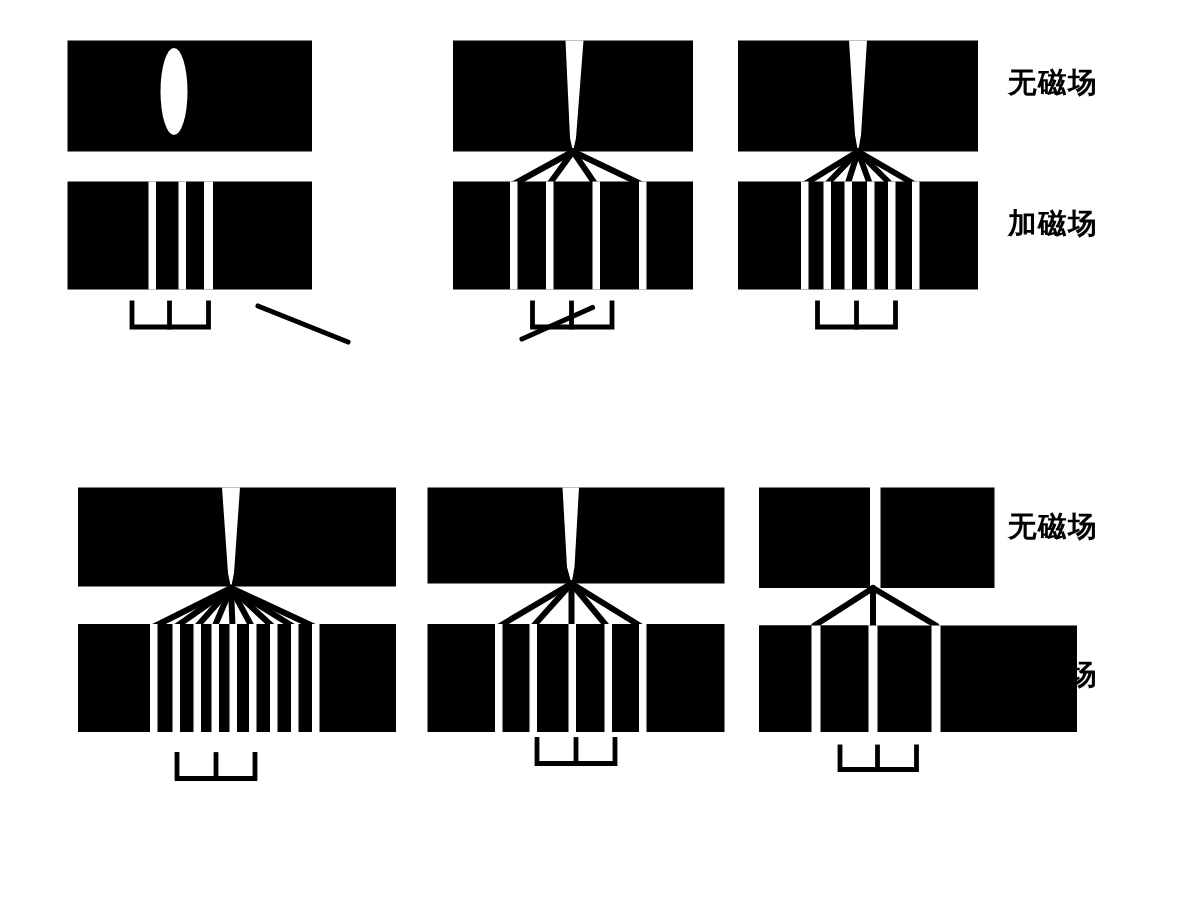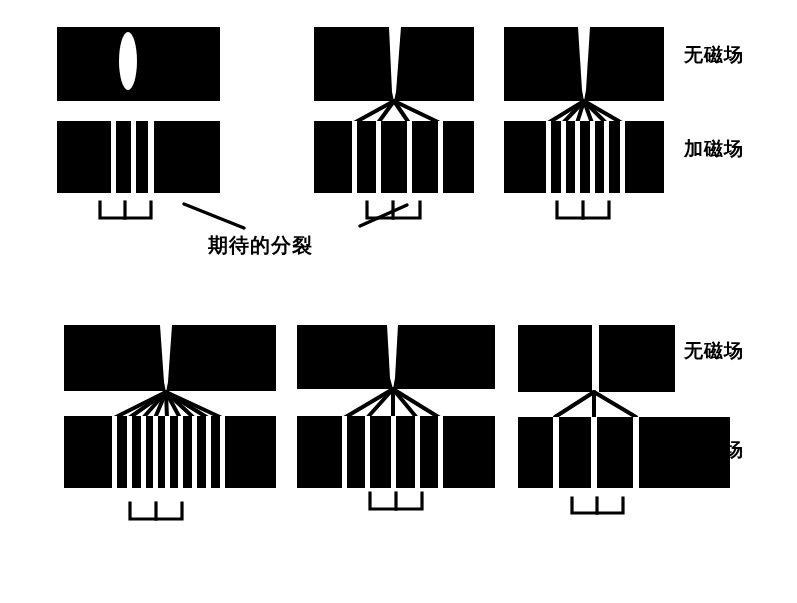--- a/index.html
+++ b/index.html
@@ -12,21 +12,20 @@
     width: 797px;
     height: 603px;
     position: relative;
     font-family: "DejaVu Sans", "Liberation Sans", sans-serif;
     overflow: hidden;
     color: #000000;
   }
   #figure-root {
     position: absolute;
     inset: 0;
-    margin-left: 12px;
   }
   #figure-svg {
     position: absolute;
     left: 0;
     top: 0;
     width: 797px;
     height: 603px;
     display: block;
   }
   .cjk-label {
@@ -227,16 +226,15 @@
   </svg>
 
   <div class="cjk-label row-label" id="label-nofield-top">无磁场</div>
 
   <div class="cjk-label row-label" id="label-withfield-top">加磁场</div>
 
   <div class="cjk-label row-label" id="label-nofield-bottom">无磁场</div>
 
   <div class="cjk-label row-label" id="label-withfield-bottom">加磁场</div>
 
-  <div class="cjk-label" id="label-expected-split">期待的分裂</div>
 
 
 </div>
 
 </body></html>

